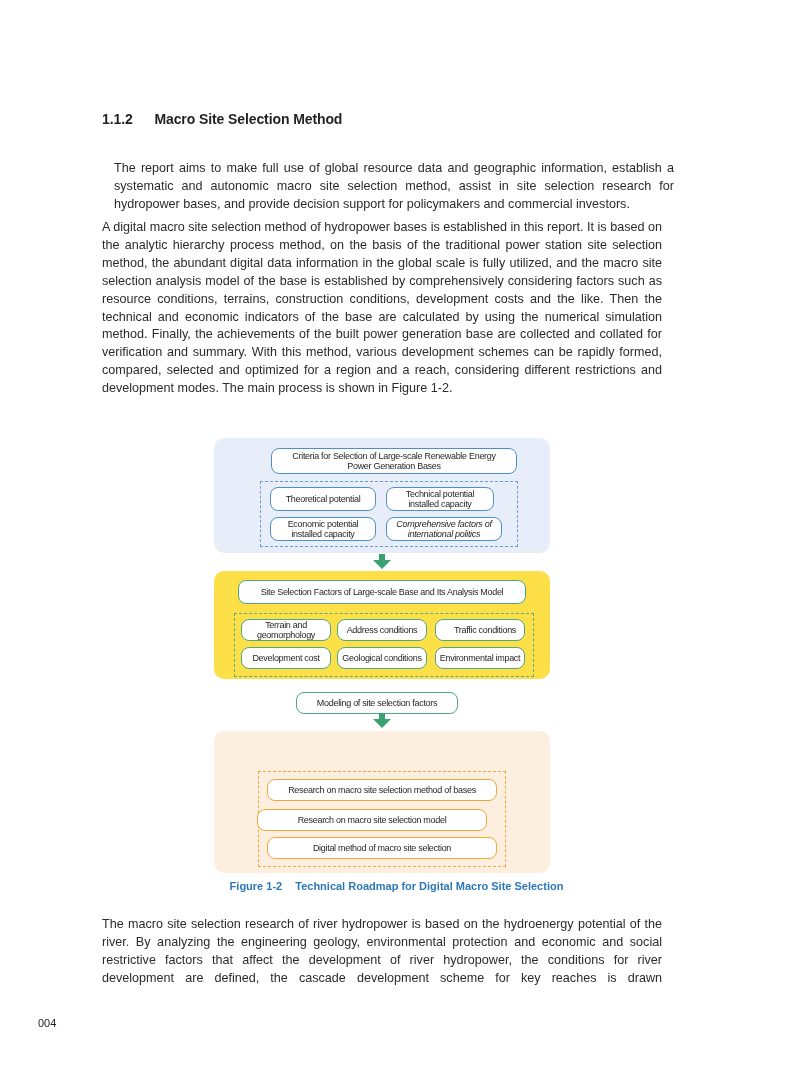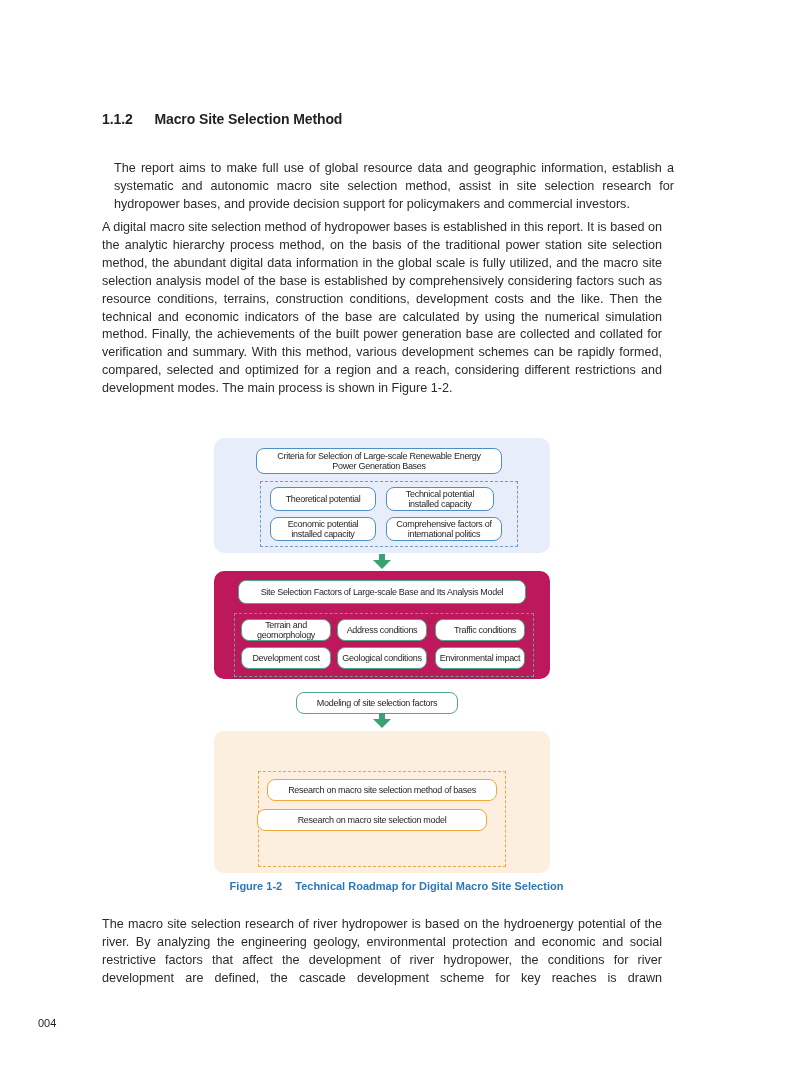--- a/index.html
+++ b/index.html
@@ -39,21 +39,21 @@
     .p3 { top: 916px; }
 
     
     .panel {
       position: absolute;
       left: 214px;
       width: 336px;
       border-radius: 10px;
     }
     .panel-blue { top: 438px; height: 115px; background: #e8eef9; }
-    .panel-green { top: 571px; height: 108px; background: #be185d; }
+    .panel-green { top: 571px; height: 108px; background: #fde047; }
     .panel-orange { top: 731px; height: 142px; background: #fdefdf; }
 
     .box {
       position: absolute;
       background: #ffffff;
       border-radius: 8px;
       display: flex;
       align-items: center;
       justify-content: center;
       text-align: center;
@@ -107,34 +107,34 @@
   <span class="num">1.1.2</span>
   <span>Macro Site Selection Method</span>
 </div>
 
 <p class="para p1" style="margin:12px;">The report aims to make full use of global resource data and geographic information, establish a systematic and autonomic macro site selection method, assist in site selection research for hydropower bases, and provide decision support for policymakers and commercial investors.</p>
 <p class="para p2" style="margin:0;">A digital macro site selection method of hydropower bases is established in this report. It is based on the analytic hierarchy process method, on the basis of the traditional power station site selection method, the abundant digital data information in the global scale is fully utilized, and the macro site selection analysis model of the base is established by comprehensively considering factors such as resource conditions, terrains, construction conditions, development costs and the like. Then the technical and economic indicators of the base are calculated by using the numerical simulation method. Finally, the achievements of the built power generation base are collected and collated for verification and summary. With this method, various development schemes can be rapidly formed, compared, selected and optimized for a region and a reach, considering different restrictions and development modes. The main process is shown in Figure 1-2.</p>
 
 <div>
 
   <div class="panel panel-blue">
-    <div class="box b-blue" style="left:42px; top:10px; width:246px; height:26px; padding:0 10px;">
+    <div class="box b-blue" style="left:57px; top:10px; width:246px; height:26px; padding:0 10px;">
       <span>Criteria for Selection of Large-scale Renewable Energy Power Generation Bases</span>
     </div>
     <div class="dash d-blue" style="left:46px; top:43px; width:258px; height:66px;"></div>
     <div class="box b-blue" style="left:56px; top:49px; width:106px; height:24px;">
       <span>Theoretical potential</span>
     </div>
     <div class="box b-blue" style="left:172px; top:49px; width:108px; height:24px; padding:0 10px;">
       <span>Technical potential installed capacity</span>
     </div>
     <div class="box b-blue" style="left:56px; top:79px; width:106px; height:24px; padding:0 12px;">
       <span>Economic potential installed capacity</span>
     </div>
-    <div class="box b-blue" style="left:172px; top:79px; width:116px; height:24px; padding:0 2px;">
+    <div class="box b-blue" style="left:172px; top:79px; width:116px; height:24px; padding:0 2px;font-style:italic;">
       <span>Comprehensive factors of international politics</span>
     </div>
   </div>
 
   <svg class="arrow" style="left:372px; top:554px;" viewBox="0 0 20 16">
     <rect x="7" y="0" width="6" height="7" fill="#3aa272"></rect>
     <polygon points="1,6 19,6 10,15" fill="#3aa272"></polygon>
   </svg>
 
   <div class="panel panel-green">
@@ -171,20 +171,23 @@
   </svg>
 
   <div class="panel panel-orange">
     <div class="dash d-orange" style="left:44px; top:40px; width:248px; height:96px;"></div>
     <div class="box b-orange" style="left:53px; top:48px; width:230px; height:22px;">
       <span>Research on macro site selection method of bases</span>
     </div>
     <div class="box b-orange" style="left:43px; top:78px; width:230px; height:22px;">
       <span>Research on macro site selection model</span>
     </div>
+    <div class="box b-orange" style="left:53px; top:106px; width:230px; height:22px;">
+      <span>Digital method of macro site selection</span>
+    </div>
   </div>
 
   <div class="caption">
     <span class="fignum">Figure 1-2</span>
     <span>Technical Roadmap for Digital Macro Site Selection</span>
   </div>
 </div>
 
 <p class="para p3" style="margin:0; text-align-last: justify;">The macro site selection research of river hydropower is based on the hydroenergy potential of the river. By analyzing the engineering geology, environmental protection and economic and social restrictive factors that affect the development of river hydropower, the conditions for river development are defined, the cascade development scheme for key reaches is drawn</p>
 

